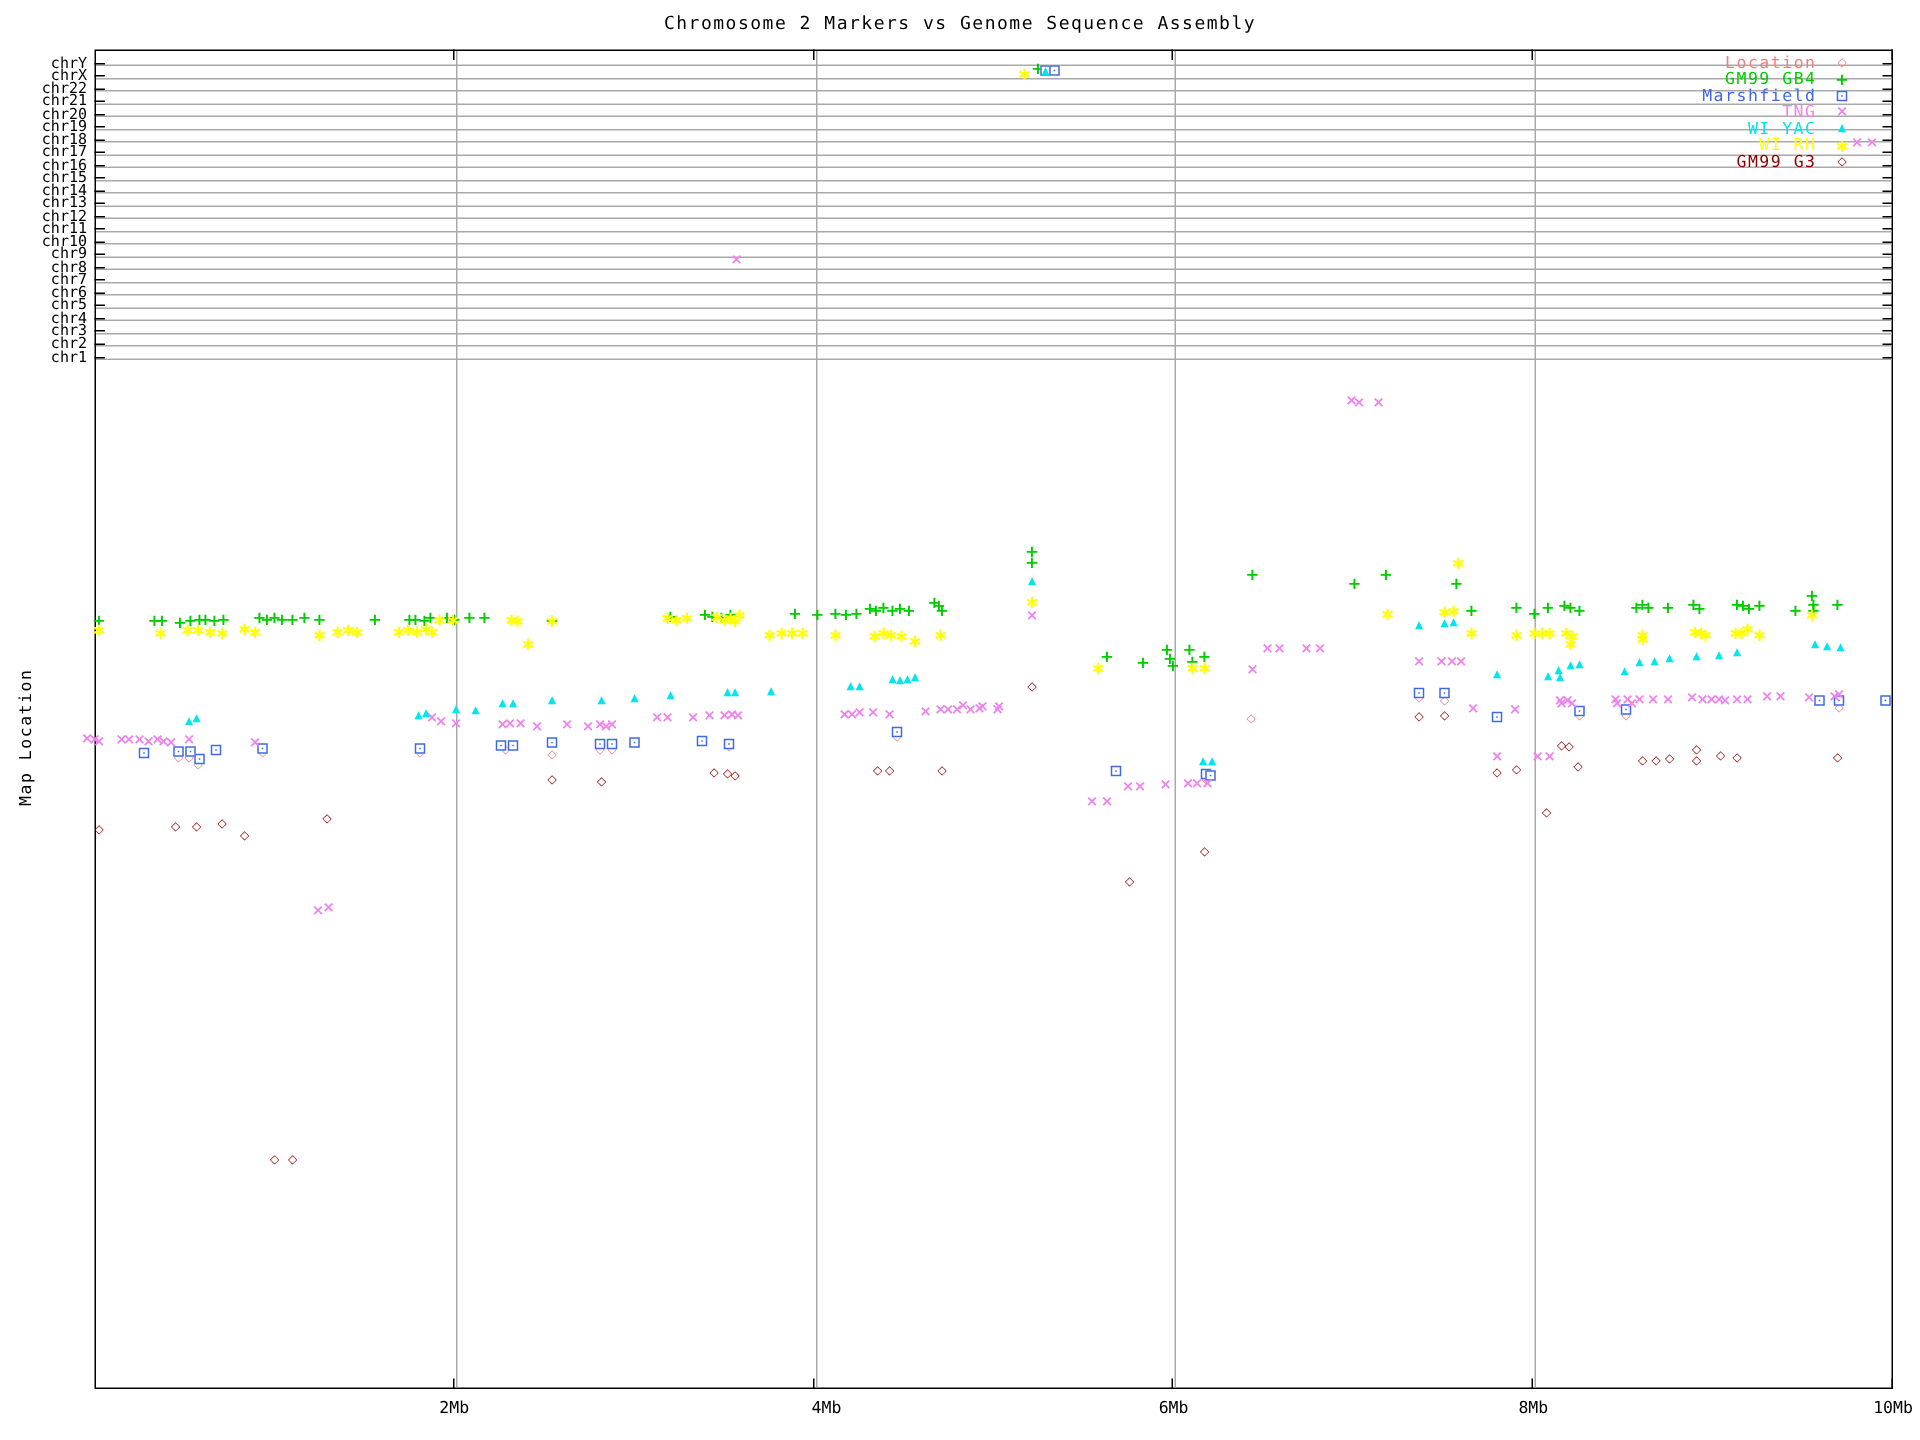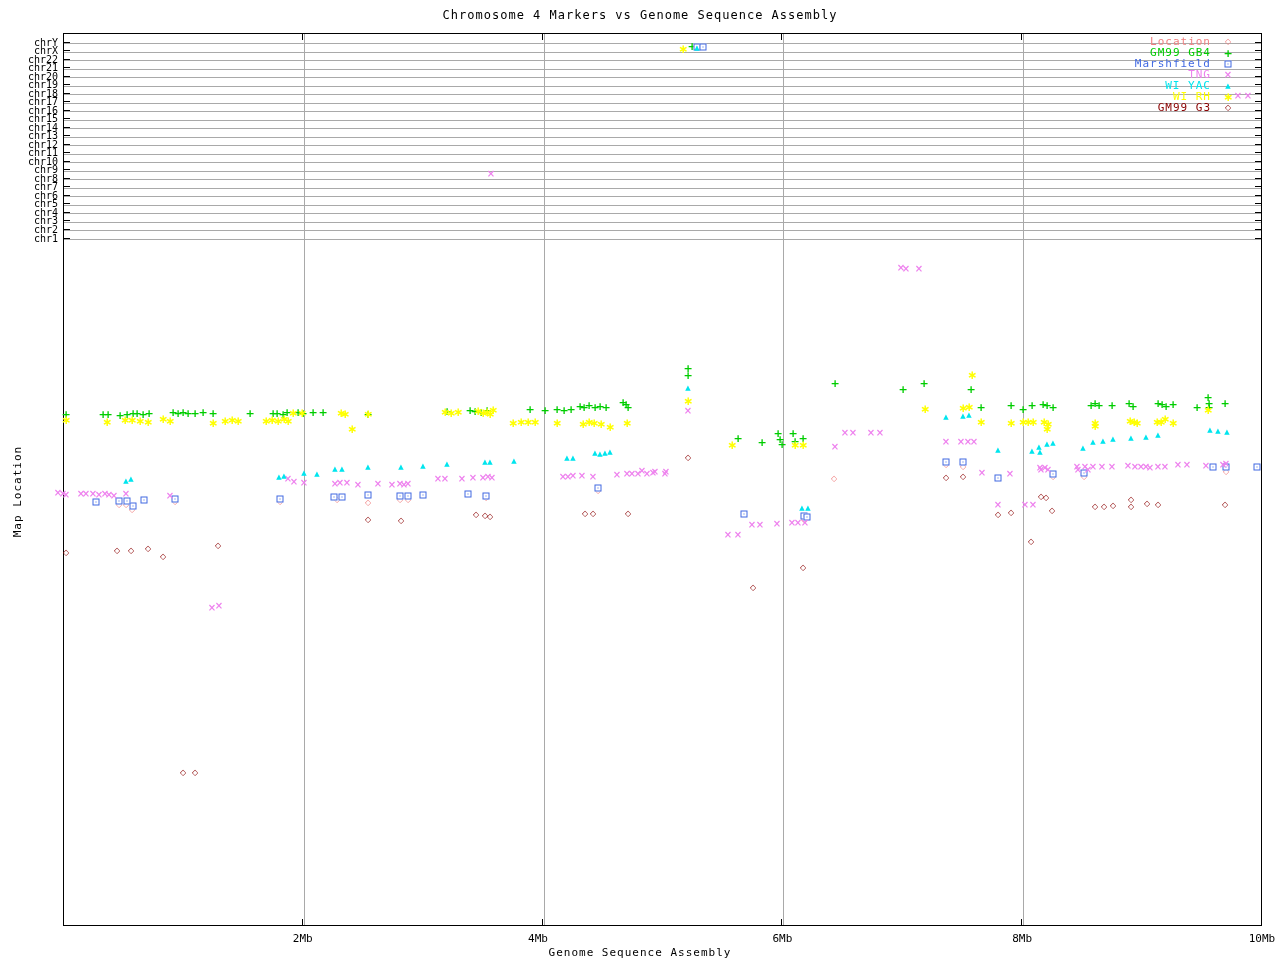--- a/index.html
+++ b/index.html
@@ -29,23 +29,22 @@
   .legend{position:absolute;top:36px;left:1075px;width:170px;}
   .legend-row{display:flex;align-items:center;height:11px;font-size:11px;}
   .legend-label{flex:1;text-align:right;letter-spacing:1px;}
   .legend-sym{width:34px;position:relative;height:11px;}
   .legend-sym .pt{left:50%;top:50%;}
 </style>
 </head>
 <body>
 
 <div class="canvas">
-  <div class="title">Chromosome 4 Markers vs Genome Sequence Assembly</div>
+  <div class="title">Chromosome 2 Markers vs Genome Sequence Assembly</div>
   <div class="ylabel">Map Location</div>
-  <div class="xlabel">Genome Sequence Assembly</div>
   <div class="plot" id="plot">
       <div class="vgrid" style="left: 239.8px;"></div>
       <div class="vgrid" style="left: 479.6px;"></div>
       <div class="vgrid" style="left: 719.4px;"></div>
       <div class="vgrid" style="left: 959.2px;"></div>
       <div class="hgrid" style="top: 9px;"></div>
       <div class="hgrid" style="top: 17.522px;"></div>
       <div class="hgrid" style="top: 26.044px;"></div>
       <div class="hgrid" style="top: 34.566px;"></div>
       <div class="hgrid" style="top: 43.088px;"></div>
@@ -68,21 +67,21 @@
       <div class="hgrid" style="top: 187.962px;"></div>
       <div class="hgrid" style="top: 196.484px;"></div>
       <div class="hgrid" style="top: 205.006px;"></div>
     </div>
   <div id="overlay" style="position:absolute;left:0;top:0;width:1280px;height:960px;pointer-events:none;">
       <div class="tick" style="left: 301.8px; width: 1px; height: 7px; top: 33px; position: absolute;"></div>
       <div class="tick" style="left: 301.8px; width: 1px; height: 7px; top: 919px; position: absolute;"></div>
       <div class="xticklab" style="left: 302.8px;">2Mb</div>
       <div class="tick" style="left: 541.6px; width: 1px; height: 7px; top: 33px; position: absolute;"></div>
       <div class="tick" style="left: 541.6px; width: 1px; height: 7px; top: 919px; position: absolute;"></div>
-      <div class="xticklab" style="left: 538px;">4Mb</div>
+      <div class="xticklab" style="left: 551px;">4Mb</div>
       <div class="tick" style="left: 781.4px; width: 1px; height: 7px; top: 33px; position: absolute;"></div>
       <div class="tick" style="left: 781.4px; width: 1px; height: 7px; top: 919px; position: absolute;"></div>
       <div class="xticklab" style="left: 782.4px;">6Mb</div>
       <div class="tick" style="left: 1021.2px; width: 1px; height: 7px; top: 33px; position: absolute;"></div>
       <div class="tick" style="left: 1021.2px; width: 1px; height: 7px; top: 919px; position: absolute;"></div>
       <div class="xticklab" style="left: 1022.2px;">8Mb</div>
       <div class="tick" style="left: 1261px; width: 1px; height: 7px; top: 33px; position: absolute;"></div>
       <div class="tick" style="left: 1261px; width: 1px; height: 7px; top: 919px; position: absolute;"></div>
       <div class="xticklab" style="left: 1262px;">10Mb</div>
       <div class="tick" style="left: 63px; top: 41.5px; width: 7px; height: 1px; position: absolute;"></div>

